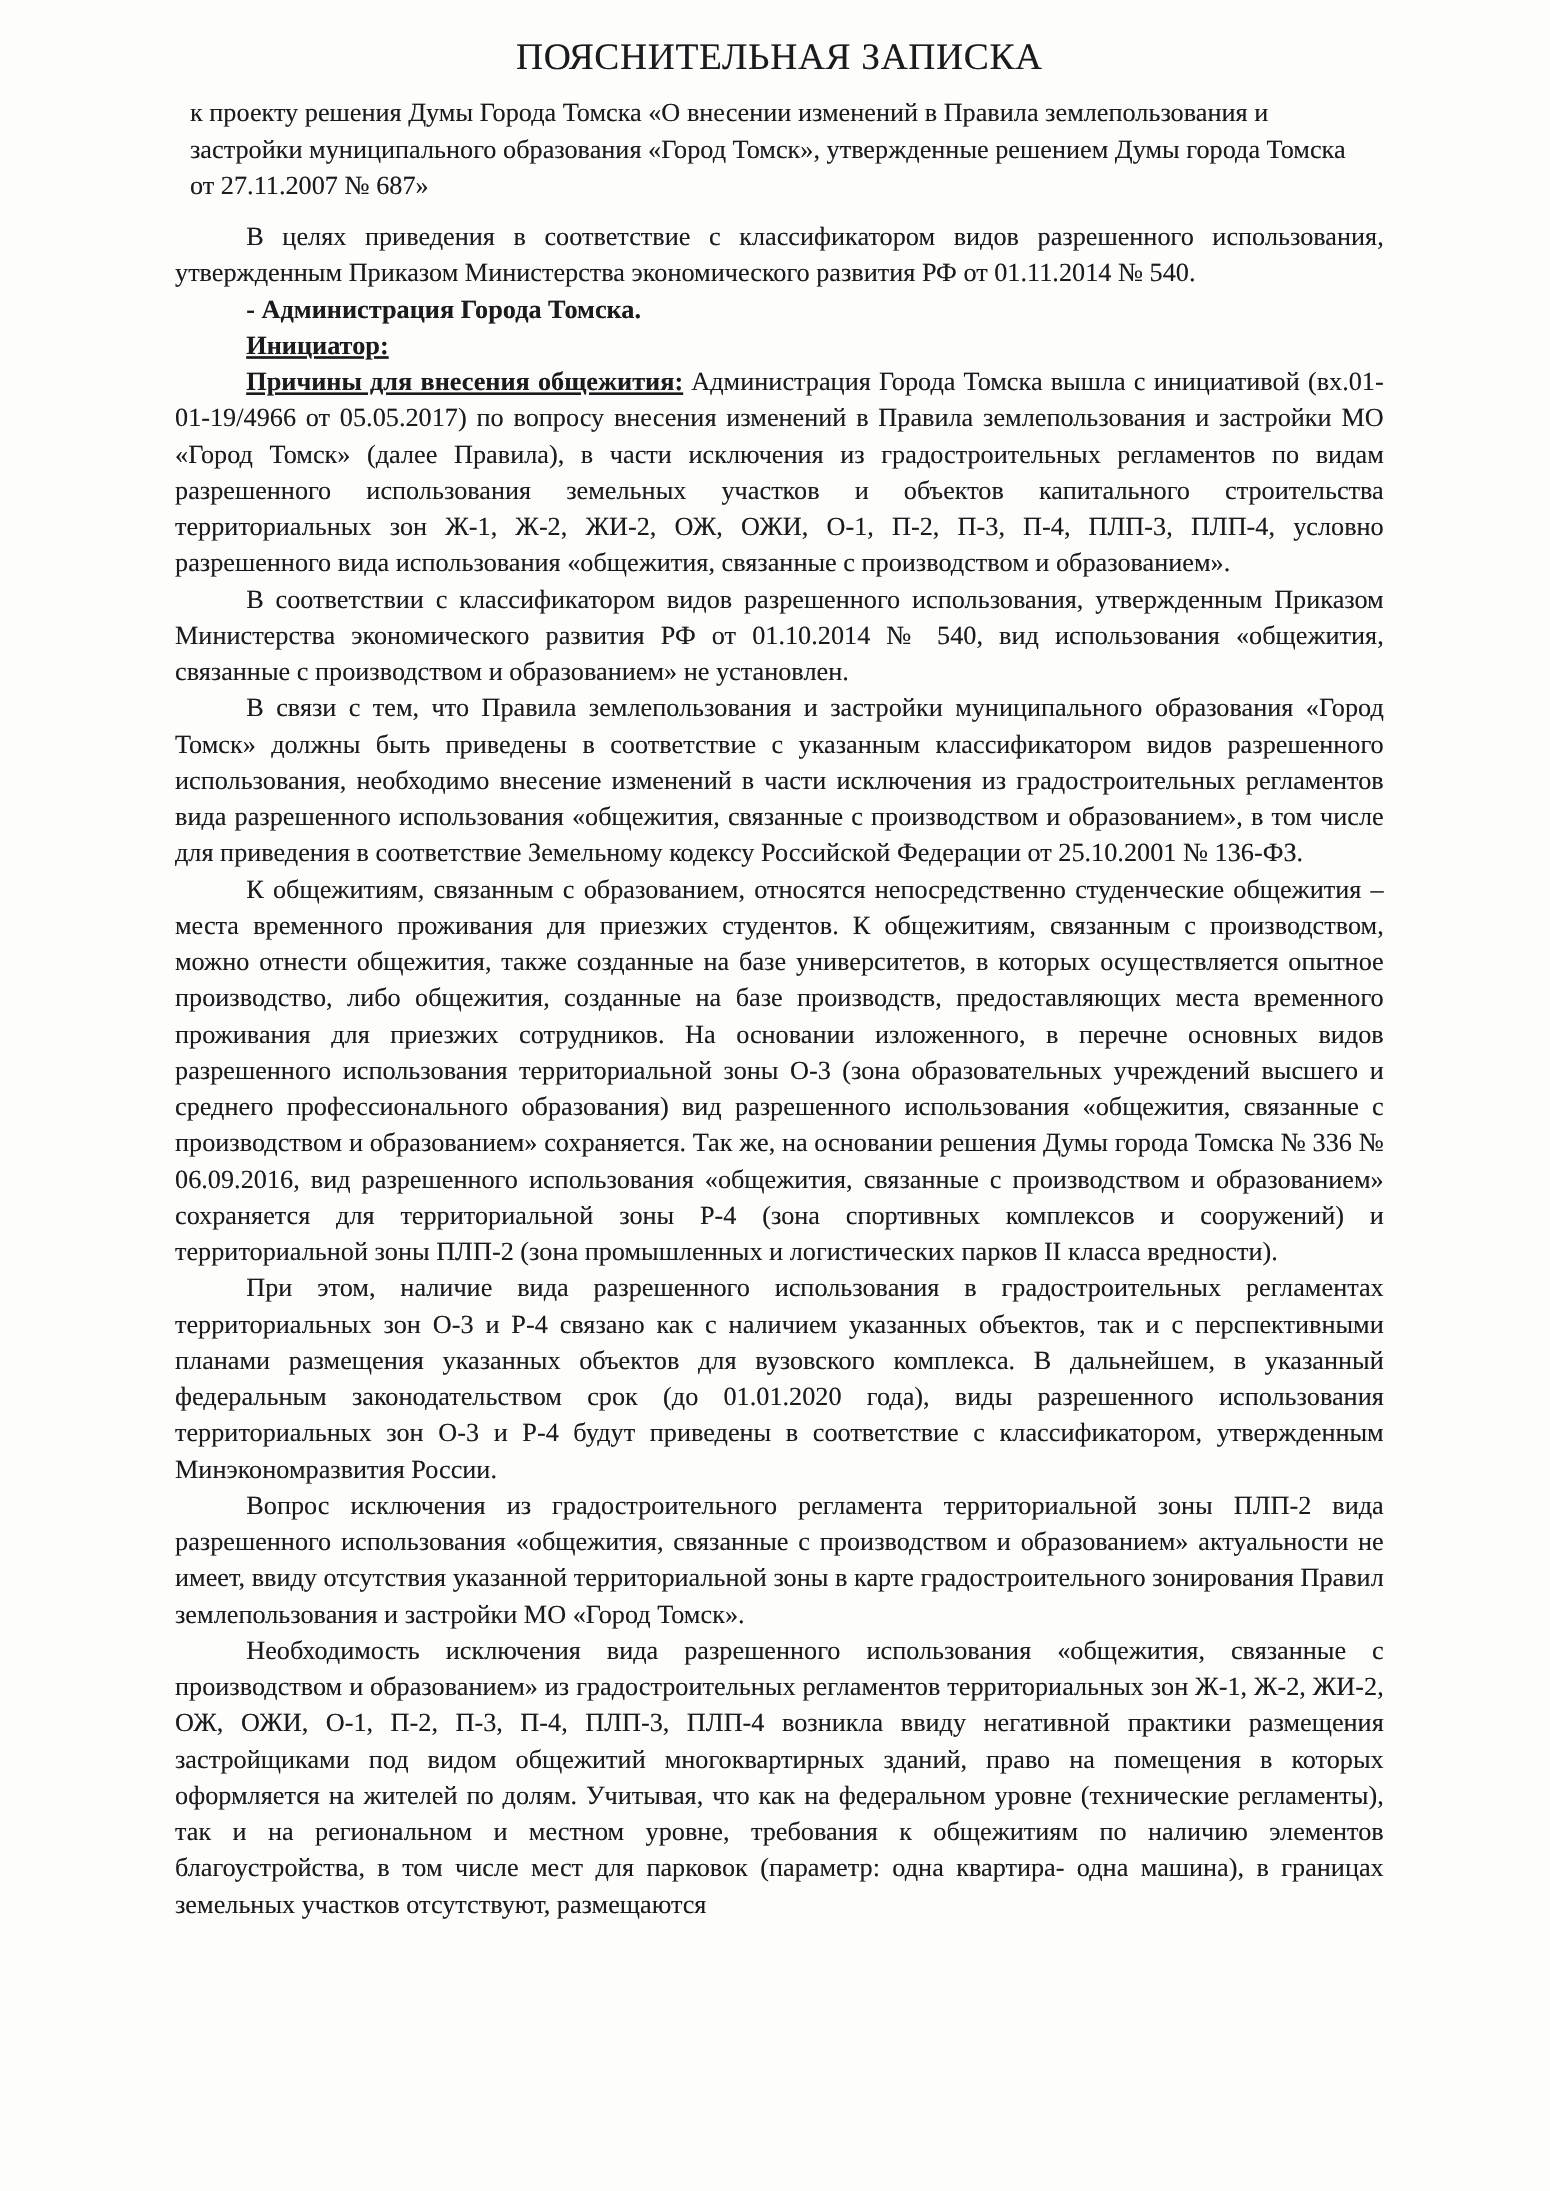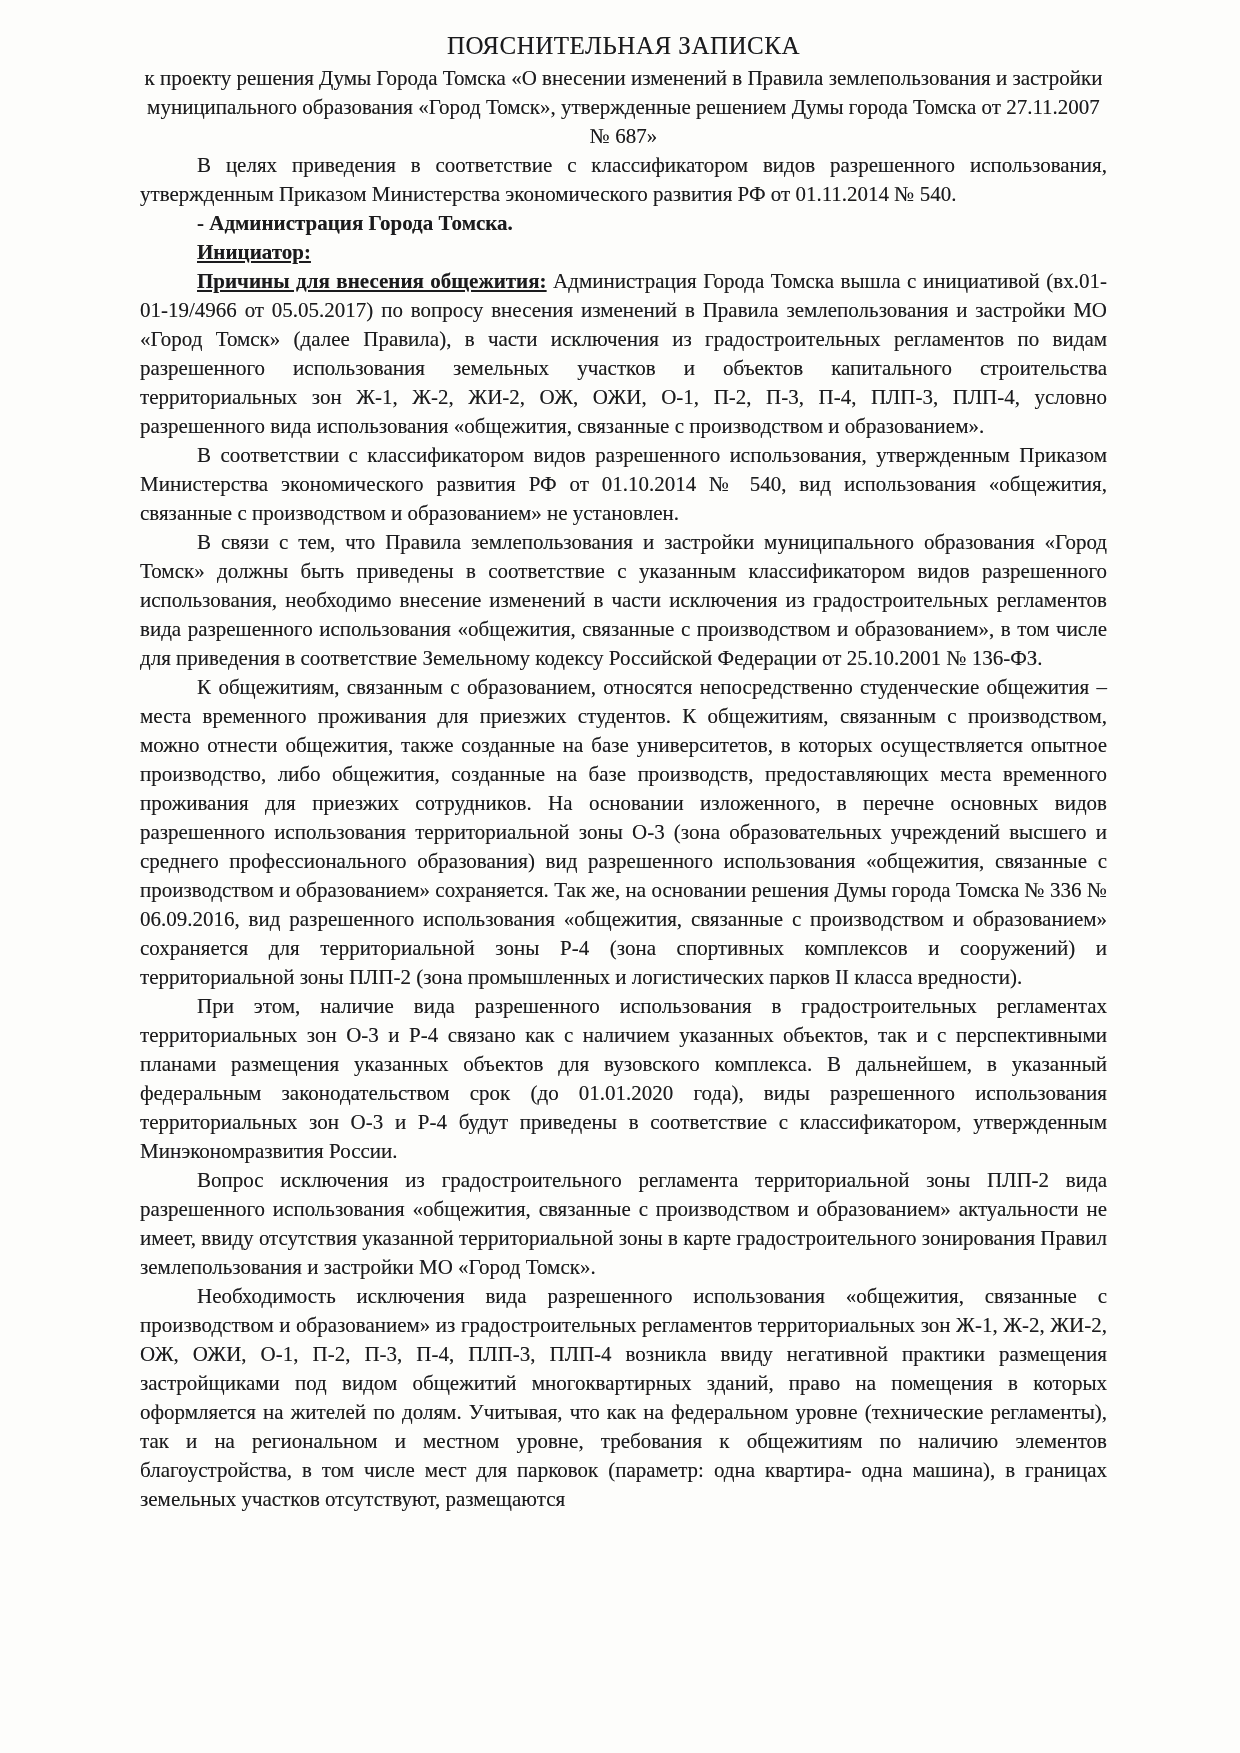--- a/index.html
+++ b/index.html
@@ -18,28 +18,28 @@
     font-size: 21px;
     line-height: 29px;
     color: #1b1b1d;
     text-align: justify;
     overflow: hidden;
     text-shadow: 0 0 0.4px rgba(20,20,20,0.45);
   }
   .doc-title {
     margin: 0;
     text-align: center;
-    font-size: 25px;
+    font-size: 30px;
     font-weight: normal;
     line-height: 36px;
     letter-spacing: 0.5px;
   }
   .doc-subtitle {
-    margin: 0;
-    text-align: center;
+    margin: 12px;
+    text-align: left;
     text-indent: 0;
   }
   p.para {
     margin: 0;
     text-indent: 57px;
   }
   .b { font-weight: bold; }
   .bu { font-weight: bold; text-decoration: underline; }
 </style>
 </head>

